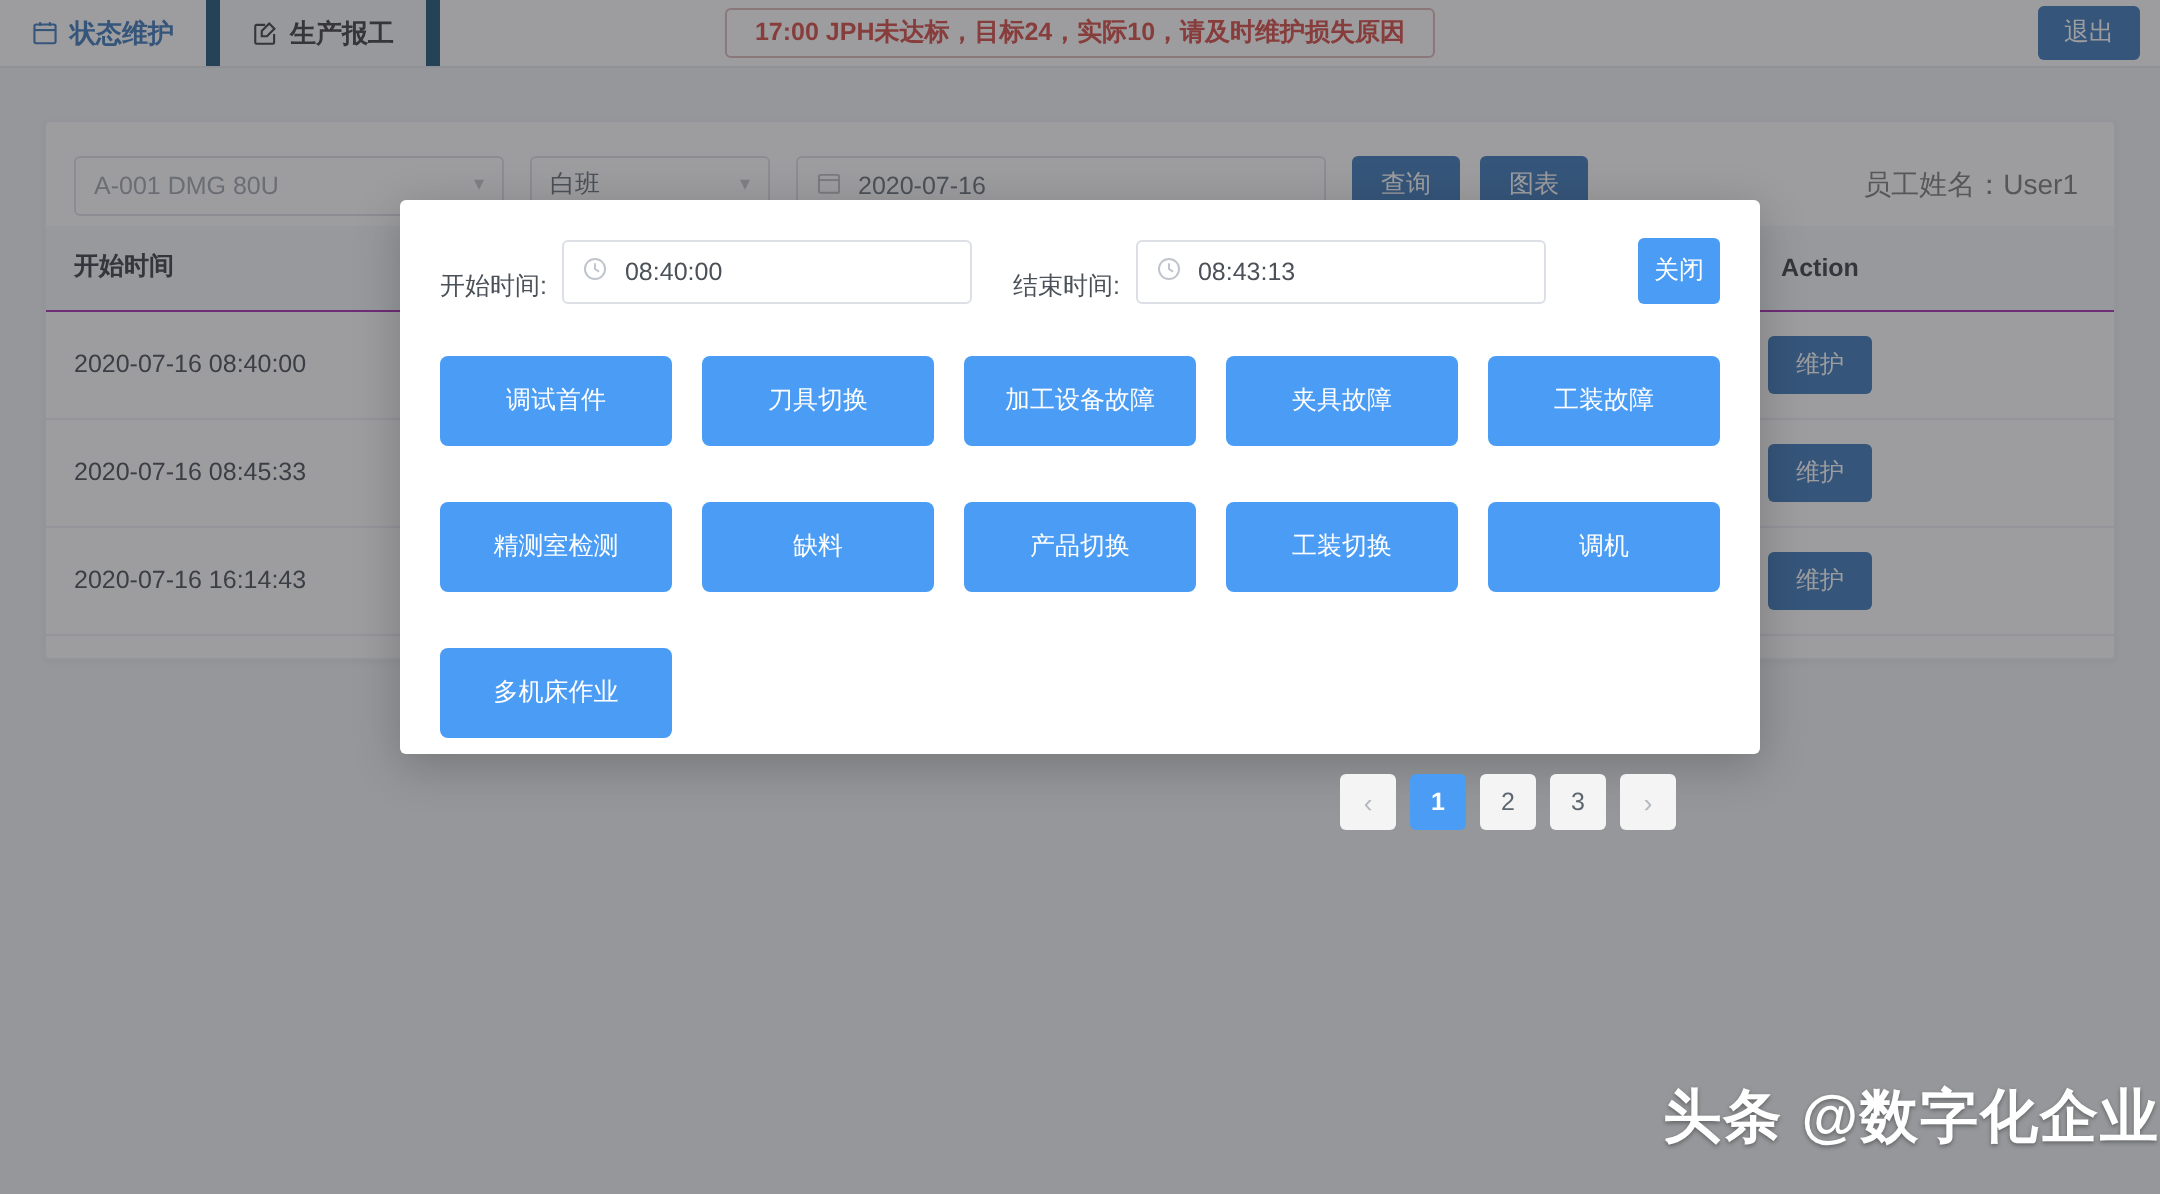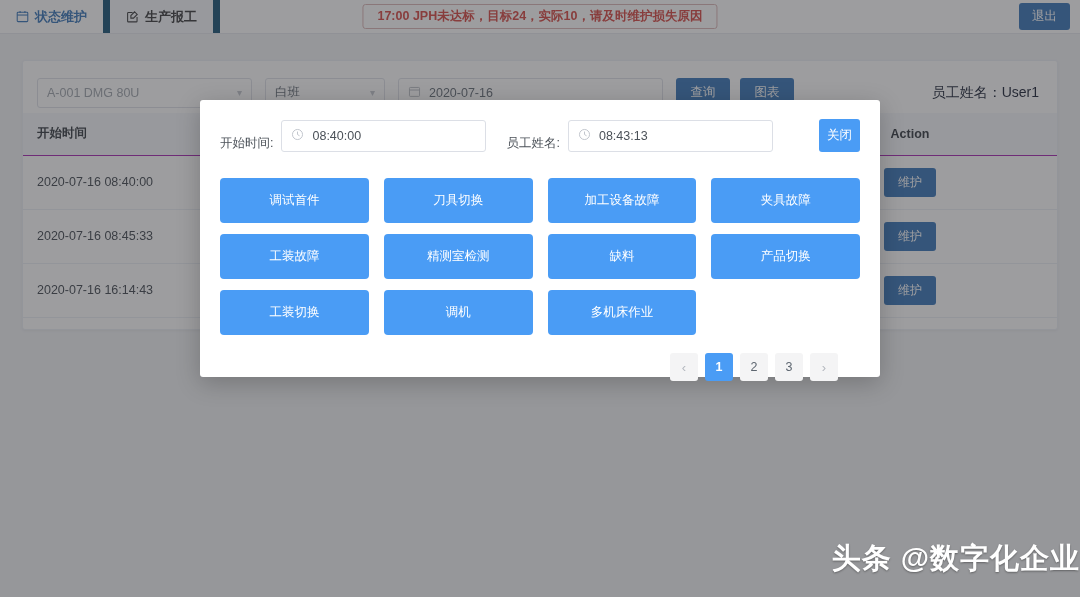--- a/index.html
+++ b/index.html
@@ -94,21 +94,21 @@
   .datefield svg { width: 13px; height: 13px; flex: none; }
   .btn-primary {
     height: 30px; min-width: 54px;
     background: #2f6fb5; color: #fff;
     border: none; border-radius: 3px;
     font-size: 12.5px; font-family: inherit;
     cursor: pointer; margin-right: 10px;
     padding: 0 14px;
   }
   .empname {
-    margin-left: auto; font-size: 14px; color: #0f172a;
+    margin-left: auto; font-size: 14px; color: #737373;
     white-space: nowrap; padding-right: 4px;
   }
 
   
   table.datatable { width: 100%; border-collapse: collapse; table-layout: fixed; }
   table.datatable th {
     background: #f5f7fa;
     font-size: 12.5px; font-weight: bold; color: #2b3138;
     text-align: left; padding: 12px 14px;
     border-bottom: 1px solid #a21caf;
@@ -163,22 +163,22 @@
   .btn-close {
     margin-left: auto;
     background: #4a9cf5; color: #ffffff;
     border: none; border-radius: 3px;
     font-size: 12.5px; font-family: inherit;
     padding: 8px 8px; cursor: pointer;
   }
 
   .reason-grid {
     display: grid;
-    grid-template-columns: repeat(4, 1fr);
-    gap: 11px 15px;
+    grid-template-columns: repeat(5, 1fr);
+    gap: 28px 15px;
     margin-top: 26px;
   }
   .reason-btn {
     background: #4a9cf5; color: #ffffff;
     border: none; border-radius: 4px;
     height: 45px;
     font-size: 12.5px; font-family: inherit;
     cursor: pointer; white-space: nowrap;
     display: flex; align-items: center; justify-content: center;
   }
@@ -313,21 +313,21 @@
         <svg viewBox="0 0 16 16" fill="none" stroke="#c0c4cc" stroke-width="1.2">
           <circle cx="8" cy="8" r="6.2"></circle>
           <path d="M8 4.4V8l2.5 1.6"></path>
         </svg>
       </span>
       <span>08:40:00</span>
     </div>
 
     <span class="gap"></span>
 
-    <span class="fld-label">员工姓名:</span>
+    <span class="fld-label">结束时间:</span>
     <div class="timefield">
       <span>
         <svg viewBox="0 0 16 16" fill="none" stroke="#c0c4cc" stroke-width="1.2">
           <circle cx="8" cy="8" r="6.2"></circle>
           <path d="M8 4.4V8l2.5 1.6"></path>
         </svg>
       </span>
       <span>08:43:13</span>
     </div>
 

